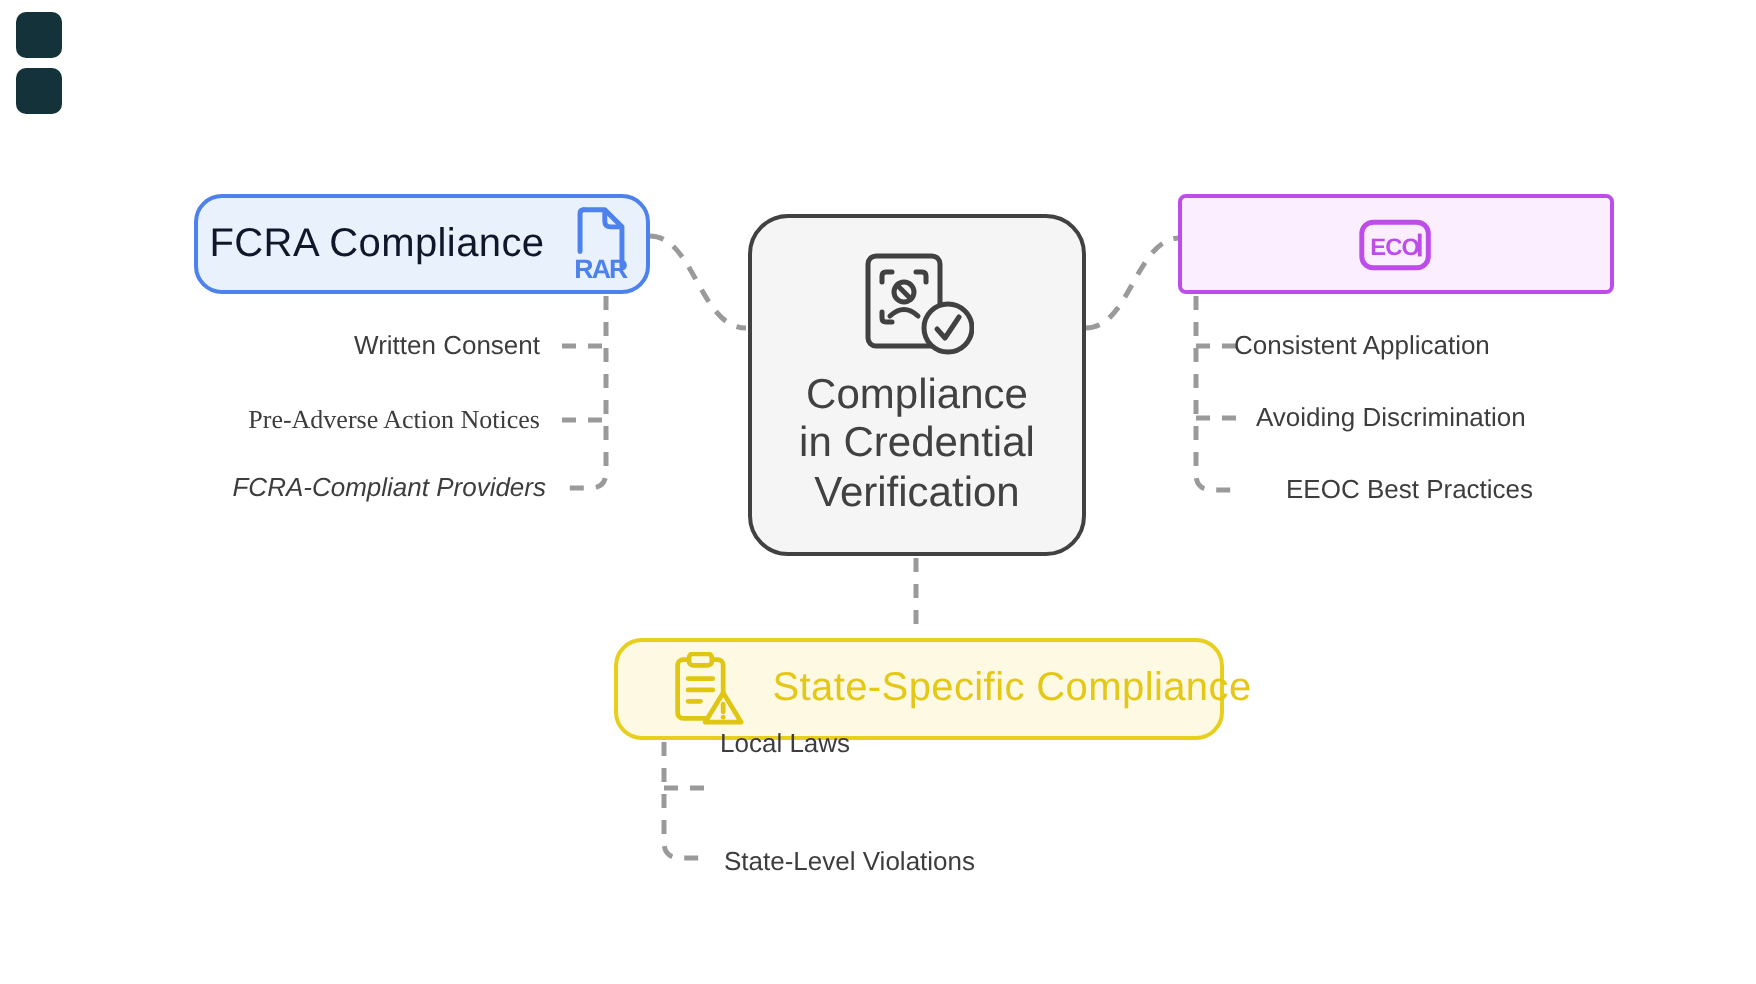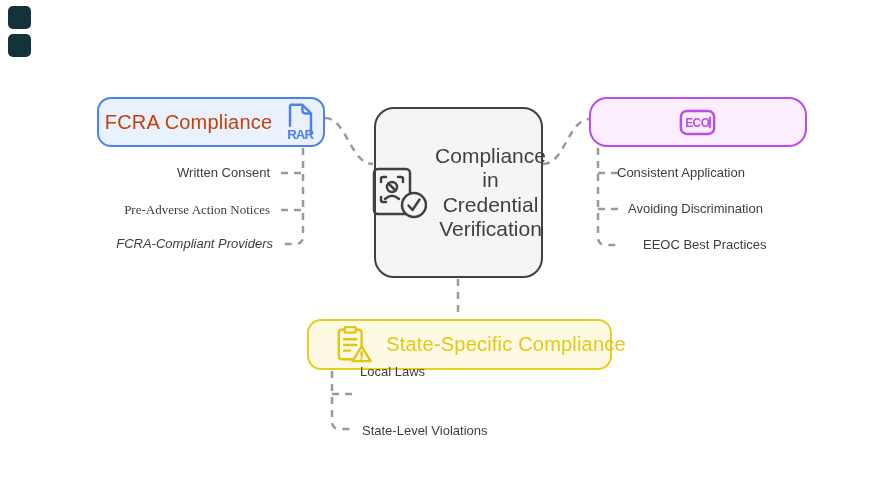--- a/index.html
+++ b/index.html
@@ -9,31 +9,31 @@
   }
   svg.connectors{position:absolute;left:0;top:0;pointer-events:none;}
   .corner-mark{position:absolute;left:8px;width:23px;height:23px;border-radius:5px;background:#14323a;}
   #corner-1{top:6px;}
   #corner-2{top:34px;}
 
   .node{position:absolute;display:flex;align-items:center;justify-content:center;box-sizing:border-box;}
   .node-label{white-space:nowrap;font-size:20px;font-weight:500;letter-spacing:.2px;}
 
   #node-fcra{left:97px;top:97px;width:228px;height:50px;background:#e9f1fd;border:2px solid #4d82ec;border-radius:14px;gap:12px;}
-  #node-fcra .node-label{color:#c2410c;}
+  #node-fcra .node-label{color:#0f172a;}
 
-  #node-eeoc{left:589px;top:97px;width:218px;height:50px;background:#fbeefe;border:2px solid #bd4ce8;border-radius:18px;gap:13px;}
+  #node-eeoc{left:589px;top:97px;width:218px;height:50px;background:#fbeefe;border:2px solid #bd4ce8;border-radius:4px;gap:13px;}
   #node-eeoc .node-label{color:#b63be2;}
 
   #node-state{left:307px;top:319px;width:305px;height:51px;background:#fdf9e2;border:2px solid #e7cf1e;border-radius:14px;gap:13px;padding-left:42px;}
   #node-state .node-label{color:#e5c816;}
 
   #node-center{
     left:374px;top:107px;width:169px;height:171px;background:#f5f5f5;
-    border:2px solid #414141;border-radius:20px;flex-direction:row;gap:8px;
+    border:2px solid #414141;border-radius:20px;flex-direction:column;gap:8px;
   }
   #center-title{
     color:#414141;font-size:21px;line-height:24.5px;text-align:center;white-space:pre-line;
   }
 
   .leaf{position:absolute;white-space:nowrap;color:#3d3d3d;font-size:13px;line-height:22px;}
   .leaf.r{text-align:right;}
   #leaf-written{right:608px;top:162px;}
   #leaf-preadverse{right:608px;top:199px;font-family:Liberation Serif, serif;}
   #leaf-providers{right:605px;top:233px;font-style:italic;}

